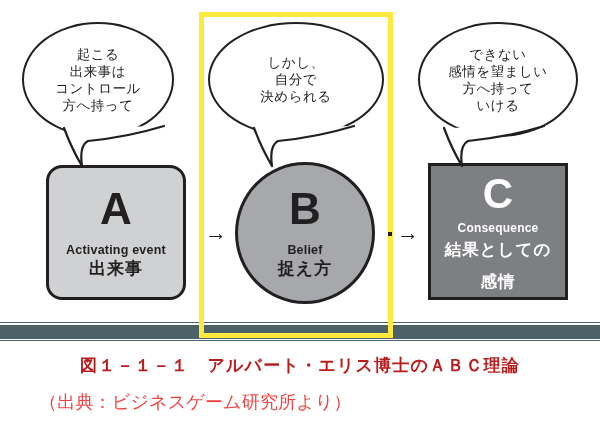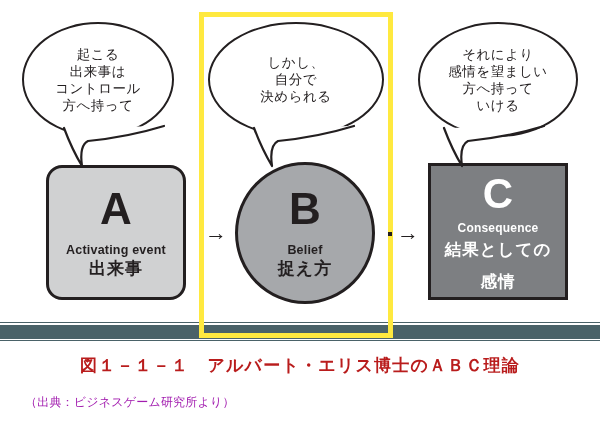--- a/index.html
+++ b/index.html
@@ -194,26 +194,26 @@
   .caption-title {
     text-align: center;
     font-size: 17px;
     font-weight: bold;
     letter-spacing: 1.2px;
     line-height: 24px;
     margin-top: 10px;
     color: #b91c1c;
   }
   .caption-source {
-    font-size: 12px;
+    font-size: 18px;
     letter-spacing: 0.2px;
     line-height: 16px;
     margin-top: 16px;
-    margin-left: 25px;
-    color: #a21caf;
+    margin-left: 39px;
+    color: #ef4444;
   }
 </style>
 </head>
 <body>
 
 <div id="diagram-root">
 
   <div class="bubble bubble-a">
     <div class="line">起こる</div>
     <div class="line">出来事は</div>
@@ -227,21 +227,21 @@
   <div class="bubble bubble-b">
     <div class="line">しかし、</div>
     <div class="line">自分で</div>
     <div class="line">決められる</div>
   </div>
   <svg class="tail" style="left:250px; top:126px;" width="110" height="44" viewBox="0 0 110 44">
     <path d="M 4 2 C 10 18, 16 30, 22 40 C 20 26, 22 18, 28 15 C 48 13, 78 8, 104 0" fill="#ffffff" stroke="#231f20" stroke-width="2.2" stroke-linejoin="round" stroke-linecap="round"></path>
   </svg>
 
   <div class="bubble bubble-c">
-    <div class="line">それにより</div>
+    <div class="line">できない</div>
     <div class="line">感情を望ましい</div>
     <div class="line">方へ持って</div>
     <div class="line">いける</div>
   </div>
   <svg class="tail" style="left:440px; top:126px;" width="110" height="44" viewBox="0 0 110 44">
     <path d="M 4 2 C 10 18, 16 30, 22 40 C 20 26, 22 18, 28 15 C 48 13, 78 8, 104 0" fill="#ffffff" stroke="#231f20" stroke-width="2.2" stroke-linejoin="round" stroke-linecap="round"></path>
   </svg>
 
   <div class="highlight-frame"></div>
 

